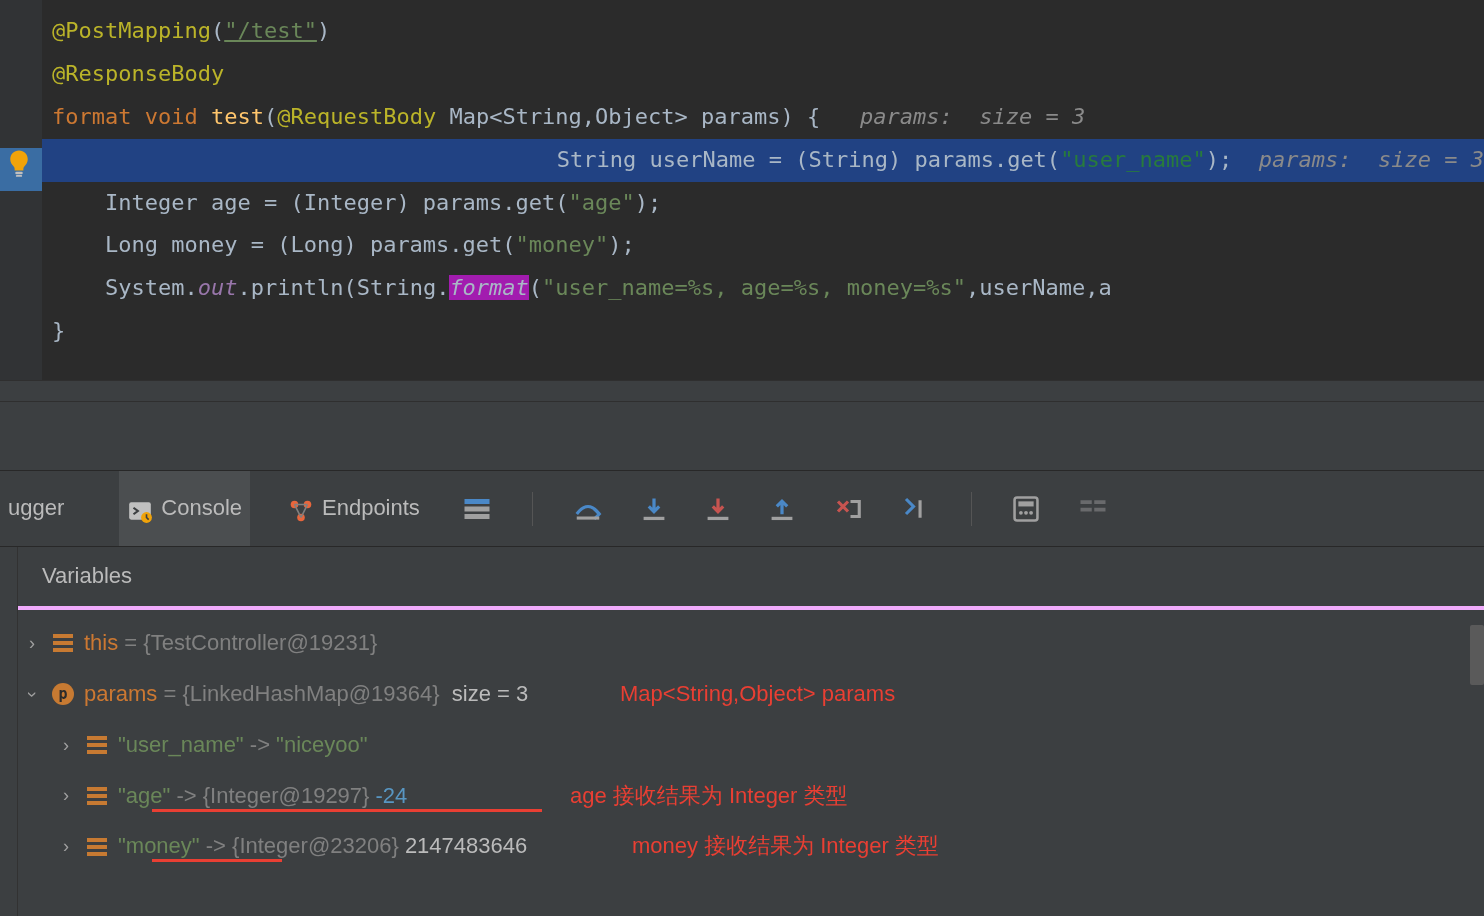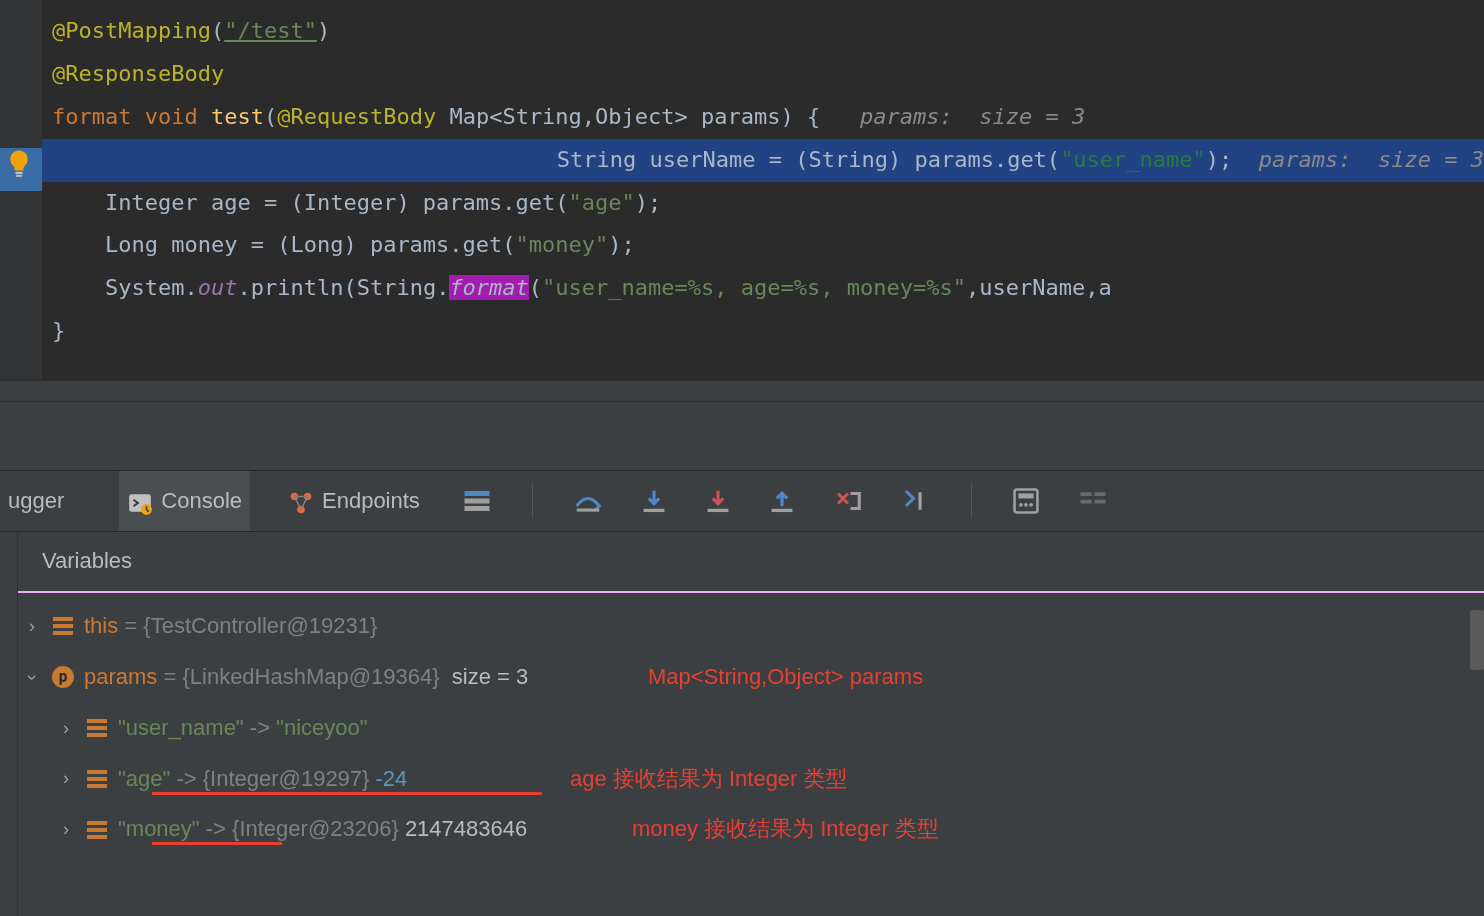--- a/index.html
+++ b/index.html
@@ -61,21 +61,21 @@
 
   
   .splitter { height: 22px; background: #3c3f41; border-top:1px solid #2f2f2f; border-bottom:1px solid #2f2f2f;}
   .blankbar { height: 68px; background: #3c3f41; }
 
   
   .toolbar {
     display: flex;
     align-items: center;
     gap: 30px;
-    height: 62px;
+    height: 77px;
     padding-left: 0;
     background: #3c3f41;
     border-top: 1px solid #282828;
     border-bottom: 1px solid #282828;
     font-family: -apple-system, "Segoe UI", sans-serif;
     font-size: 22px;
     color: #bbbbbb;
   }
   .toolbar .tab {
     display: flex; align-items: center; gap: 8px;
@@ -95,21 +95,21 @@
   }
   .panel-gutter {
     position:absolute; left:0; top:0; bottom:0; width:18px;
     border-right:1px solid #323232; background:#3c3f41;
   }
   .var-header {
     font-family: -apple-system, "Segoe UI", sans-serif;
     color: #bbbbbb;
     padding: 8px 0 8px 42px;
     font-size: 22px;
-    border-bottom: 2px solid #f0abfc;
+    border-bottom: 4px solid #f0abfc;
   }
   .vars {
     padding: 8px 0 0 22px;
     font-family: -apple-system, "Segoe UI", sans-serif;
     font-size: 22px;
     position: relative;
   }
   .var-row { display:flex; align-items:center; gap:10px; padding:4px 0 4px 0; white-space: pre; position:relative; }
   .arrow { width:20px; color:#a0a0a0; font-size:18px; display:inline-block; text-align:center; }
   .node-icon {
@@ -270,21 +270,21 @@
     <div class="var-row">
       <span class="arrow">›</span>
       <span class="node-icon"><span class="stack-bars"><span></span><span></span><span></span></span></span>
       <span><span class="vname">this</span><span class="vtype"> = {TestController@19231}</span></span>
     </div>
 
     <div class="var-row">
       <span class="arrow" style="transform:rotate(90deg)">›</span>
       <span class="node-icon"><span class="p-badge">p</span></span>
       <span><span class="vname">params</span><span class="vtype"> = {LinkedHashMap@19364}  </span><span class="vval">size = 3</span></span>
-      <span class="redlabel" style="left:598px; top:4px;margin-left:28px;">Map&lt;String,Object&gt; params</span>
+      <span class="redlabel" style="left:598px; top:4px;">Map&lt;String,Object&gt; params</span>
     </div>
 
     <div class="var-row indent1">
       <span class="arrow">›</span>
       <span class="node-icon"><span class="stack-bars"><span></span><span></span><span></span></span></span>
       <span><span class="vstr">"user_name"</span><span class="vtype"> -&gt; </span><span class="vstr">"niceyoo"</span></span>
     </div>
 
     <div class="var-row indent1">
       <span class="arrow">›</span>

